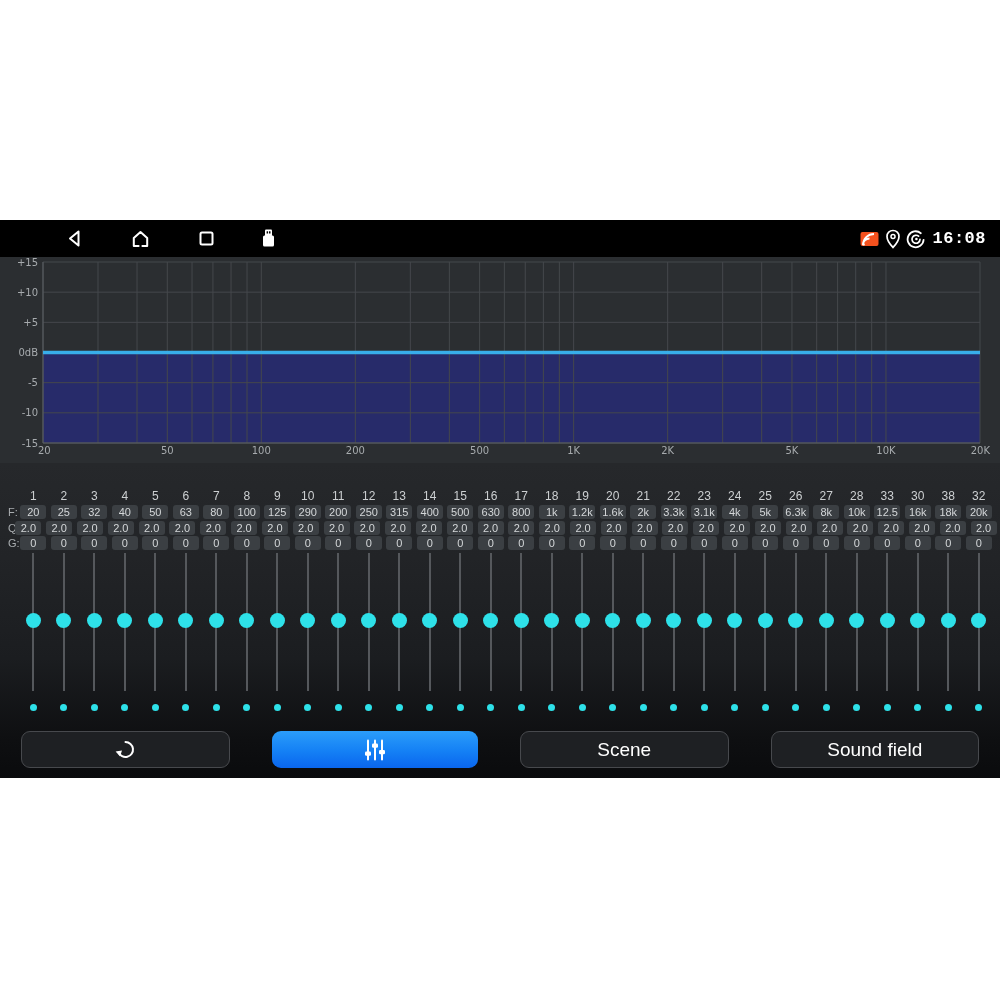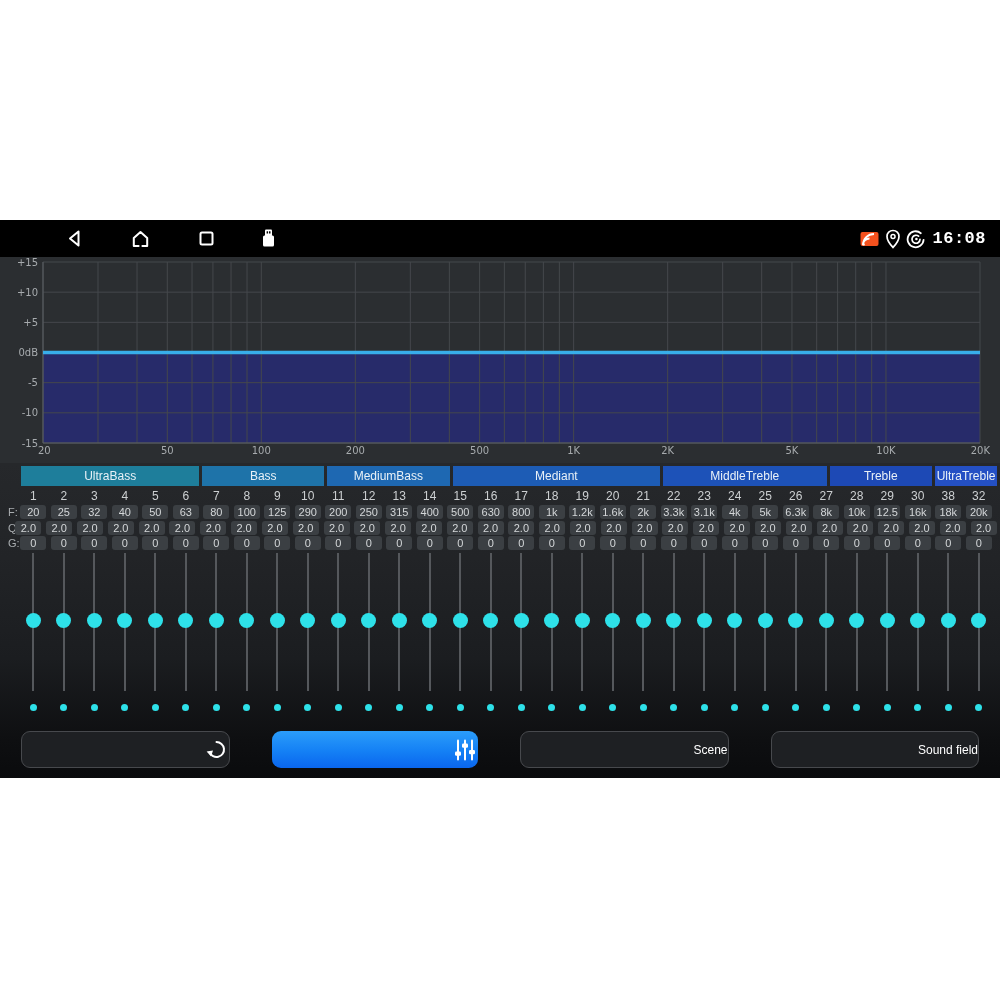--- a/index.html
+++ b/index.html
@@ -36,21 +36,21 @@
   .row-sliders{top:332px;height:140px;}
   .slider{position:relative;width:100%;height:140px;}
   .track{position:absolute;left:50%;top:1px;width:2px;height:138px;margin-left:-1px;background:#55585c;}
   .thumb{position:absolute;left:50%;top:61px;width:15px;height:15px;margin-left:-7.5px;border-radius:50%;}
   .row-dots{top:483px;height:8px;}
   .dot{width:7px;height:7px;border-radius:50%;}
   
   .footer{position:absolute;top:511px;left:0;width:1000px;height:40px;
     display:flex;padding:0 21px;box-sizing:border-box;gap:42px;}
   .fbtn{flex:1 1 0;height:37px;border-radius:9px;background:#1e2023;border:1px solid #47494d;
-    display:flex;align-items:center;justify-content:flex-end;color:#fff;font-size:12px;box-sizing:border-box;}
+    display:flex;align-items:center;justify-content:center;color:#fff;font-size:19px;box-sizing:border-box;}
   .fbtn.active{background:linear-gradient(180deg,#2b9dfa 0%,#1480f5 55%,#0a66ee 100%);border:none;}
 </style>
 </head>
 <body>
 
 <div class="page">
   <div class="screen">
 
     <div class="statusbar">
       <svg class="nav-ico" style="left:62px" viewBox="0 0 25 25">
@@ -141,29 +141,20 @@
           <text x="479.6232627085665" y="197" text-anchor="middle" fill="#a7abae" font-size="10">500</text>
           <text x="573.6449646876165" y="197" text-anchor="middle" fill="#a7abae" font-size="10">1K</text>
           <text x="667.6666666666666" y="197" text-anchor="middle" fill="#a7abae" font-size="10">2K</text>
           <text x="791.9565960418996" y="197" text-anchor="middle" fill="#a7abae" font-size="10">5K</text>
           <text x="885.9782980209499" y="197" text-anchor="middle" fill="#a7abae" font-size="10">10K</text>
           <text x="990" y="197" text-anchor="end" fill="#a7abae" font-size="10">20K</text>
         </svg></div>
 
     <div class="panel-bg"></div>
 
-    <div class="groups-row">
-        <div class="group-seg" style="flex-grow: 179; flex-basis: 0px; background: rgb(30, 126, 155);">UltraBass</div>
-        <div class="group-seg" style="flex-grow: 122; flex-basis: 0px; background: rgb(30, 115, 169);">Bass</div>
-        <div class="group-seg" style="flex-grow: 123; flex-basis: 0px; background: rgb(30, 104, 178);">MediumBass</div>
-        <div class="group-seg" style="flex-grow: 208; flex-basis: 0px; background: rgb(29, 92, 181);">Mediant</div>
-        <div class="group-seg" style="flex-grow: 164; flex-basis: 0px; background: rgb(29, 82, 184);">MiddleTreble</div>
-        <div class="group-seg" style="flex-grow: 103; flex-basis: 0px; background: rgb(29, 73, 181);">Treble</div>
-        <div class="group-seg" style="flex-grow: 62; flex-basis: 0px; background: rgb(36, 80, 196);">UltraTreble</div>
-      </div>
 
     <div class="rl rl-f">F:</div>
     <div class="rl rl-q">Q:</div>
     <div class="rl rl-g">G:</div>
 
     <div class="band-row row-nums">
         <div class="cell">1</div>
         <div class="cell">2</div>
         <div class="cell">3</div>
         <div class="cell">4</div>
@@ -184,21 +175,21 @@
         <div class="cell">19</div>
         <div class="cell">20</div>
         <div class="cell">21</div>
         <div class="cell">22</div>
         <div class="cell">23</div>
         <div class="cell">24</div>
         <div class="cell">25</div>
         <div class="cell">26</div>
         <div class="cell">27</div>
         <div class="cell">28</div>
-        <div class="cell">29</div>
+        <div class="cell">33</div>
         <div class="cell">30</div>
         <div class="cell">38</div>
         <div class="cell">32</div>
       </div>
     <div class="band-row row-f">
         <div class="cell">
           <span class="pill">20</span>
         </div>
         <div class="cell">
           <span class="pill">25</span>

